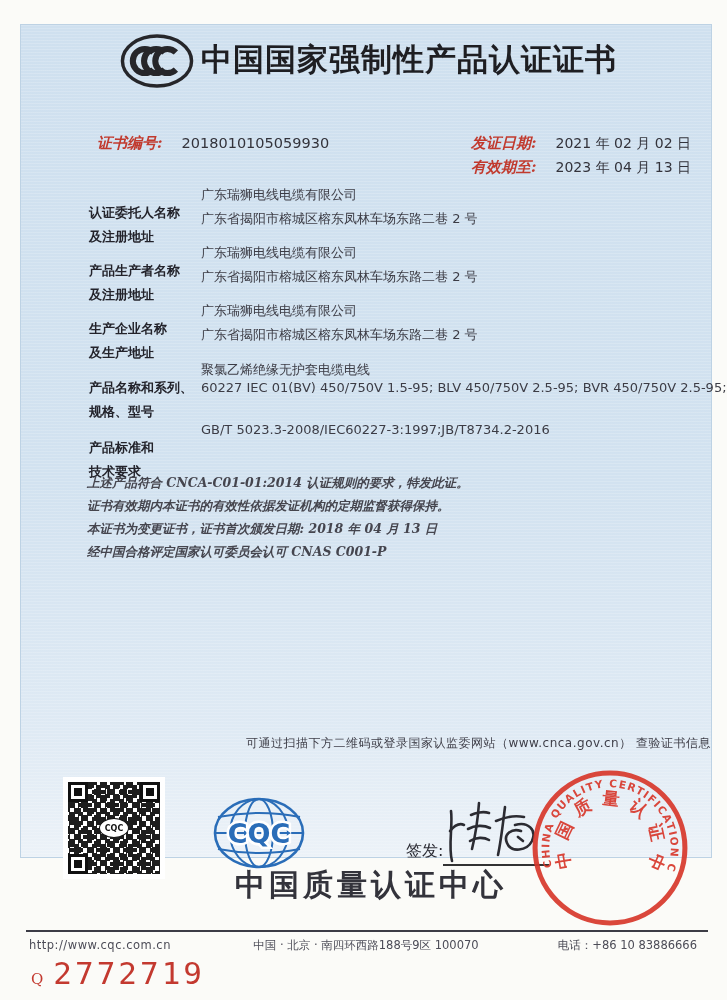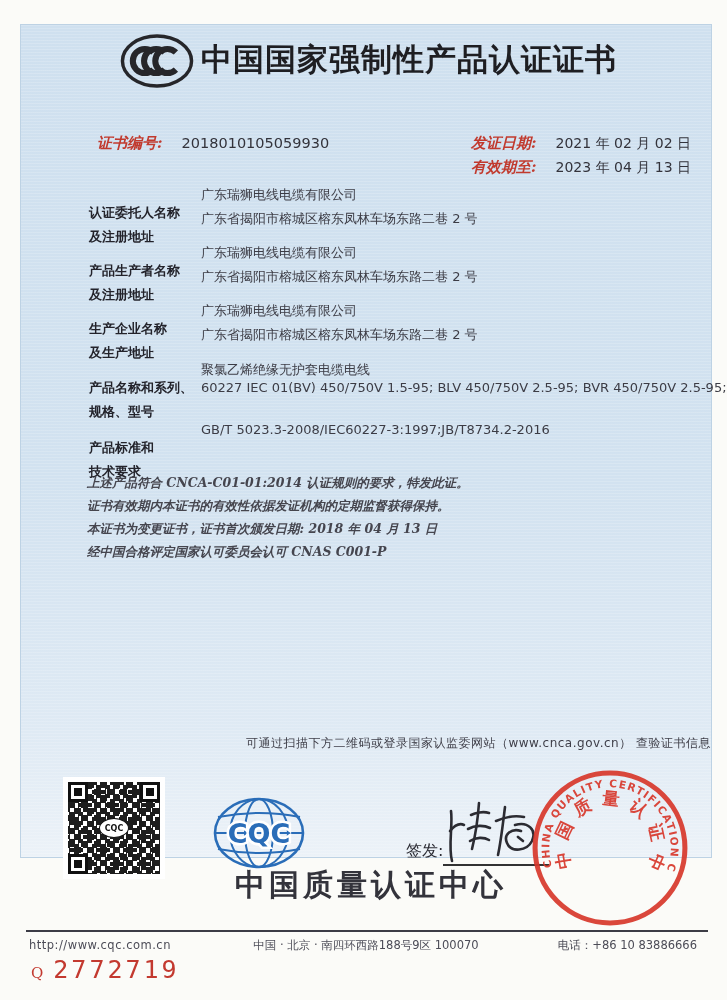--- a/index.html
+++ b/index.html
@@ -81,21 +81,21 @@
     font-size:30px; color:#33333b; font-weight:600; letter-spacing:4px;
   }
   
   .footer-line { position:absolute; left:5px; top:905px; width:682px; border-top:2px solid #3c3c46; }
   .footer-row { position:absolute; left:0; top:913px; width:100%; font-size:11.5px; color:#4c4c57; }
   .f-url { position:absolute; left:8px; top:0; letter-spacing:0.5px; }
   .f-addr { position:absolute; left:0; top:0; width:100%; text-align:center; }
   .f-phone { position:absolute; right:14px; top:0; }
   .serial { position:absolute; left:10px; top:930px; color:#c3392f; white-space:nowrap; }
   .serial .q { font-size:15px; font-family:"DejaVu Serif","Liberation Serif",serif; margin-right:10px; }
-  .serial .num { font-size:25px; font-family:"DejaVu Sans Mono","Liberation Mono",monospace; letter-spacing:3px;margin-top:44px; }
+  .serial .num { font-size:31px; font-family:"DejaVu Sans Mono","Liberation Mono",monospace; letter-spacing:3px;margin-top:44px; }
 </style>
 </head>
 <body>
 
 <div class="paper">
 
   <svg class="ccc-logo" viewBox="0 0 88 66">
     <ellipse cx="44" cy="33" rx="40" ry="29" fill="none" stroke="#26262a" stroke-width="4"></ellipse>
     <path d="M 39.9 23.1 A 14 14 0 1 0 39.9 42.9" fill="none" stroke="#26262a" stroke-width="7"></path>
     <path d="M 52.9 23.1 A 14 14 0 1 0 52.9 42.9" fill="none" stroke="#26262a" stroke-width="7"></path>

